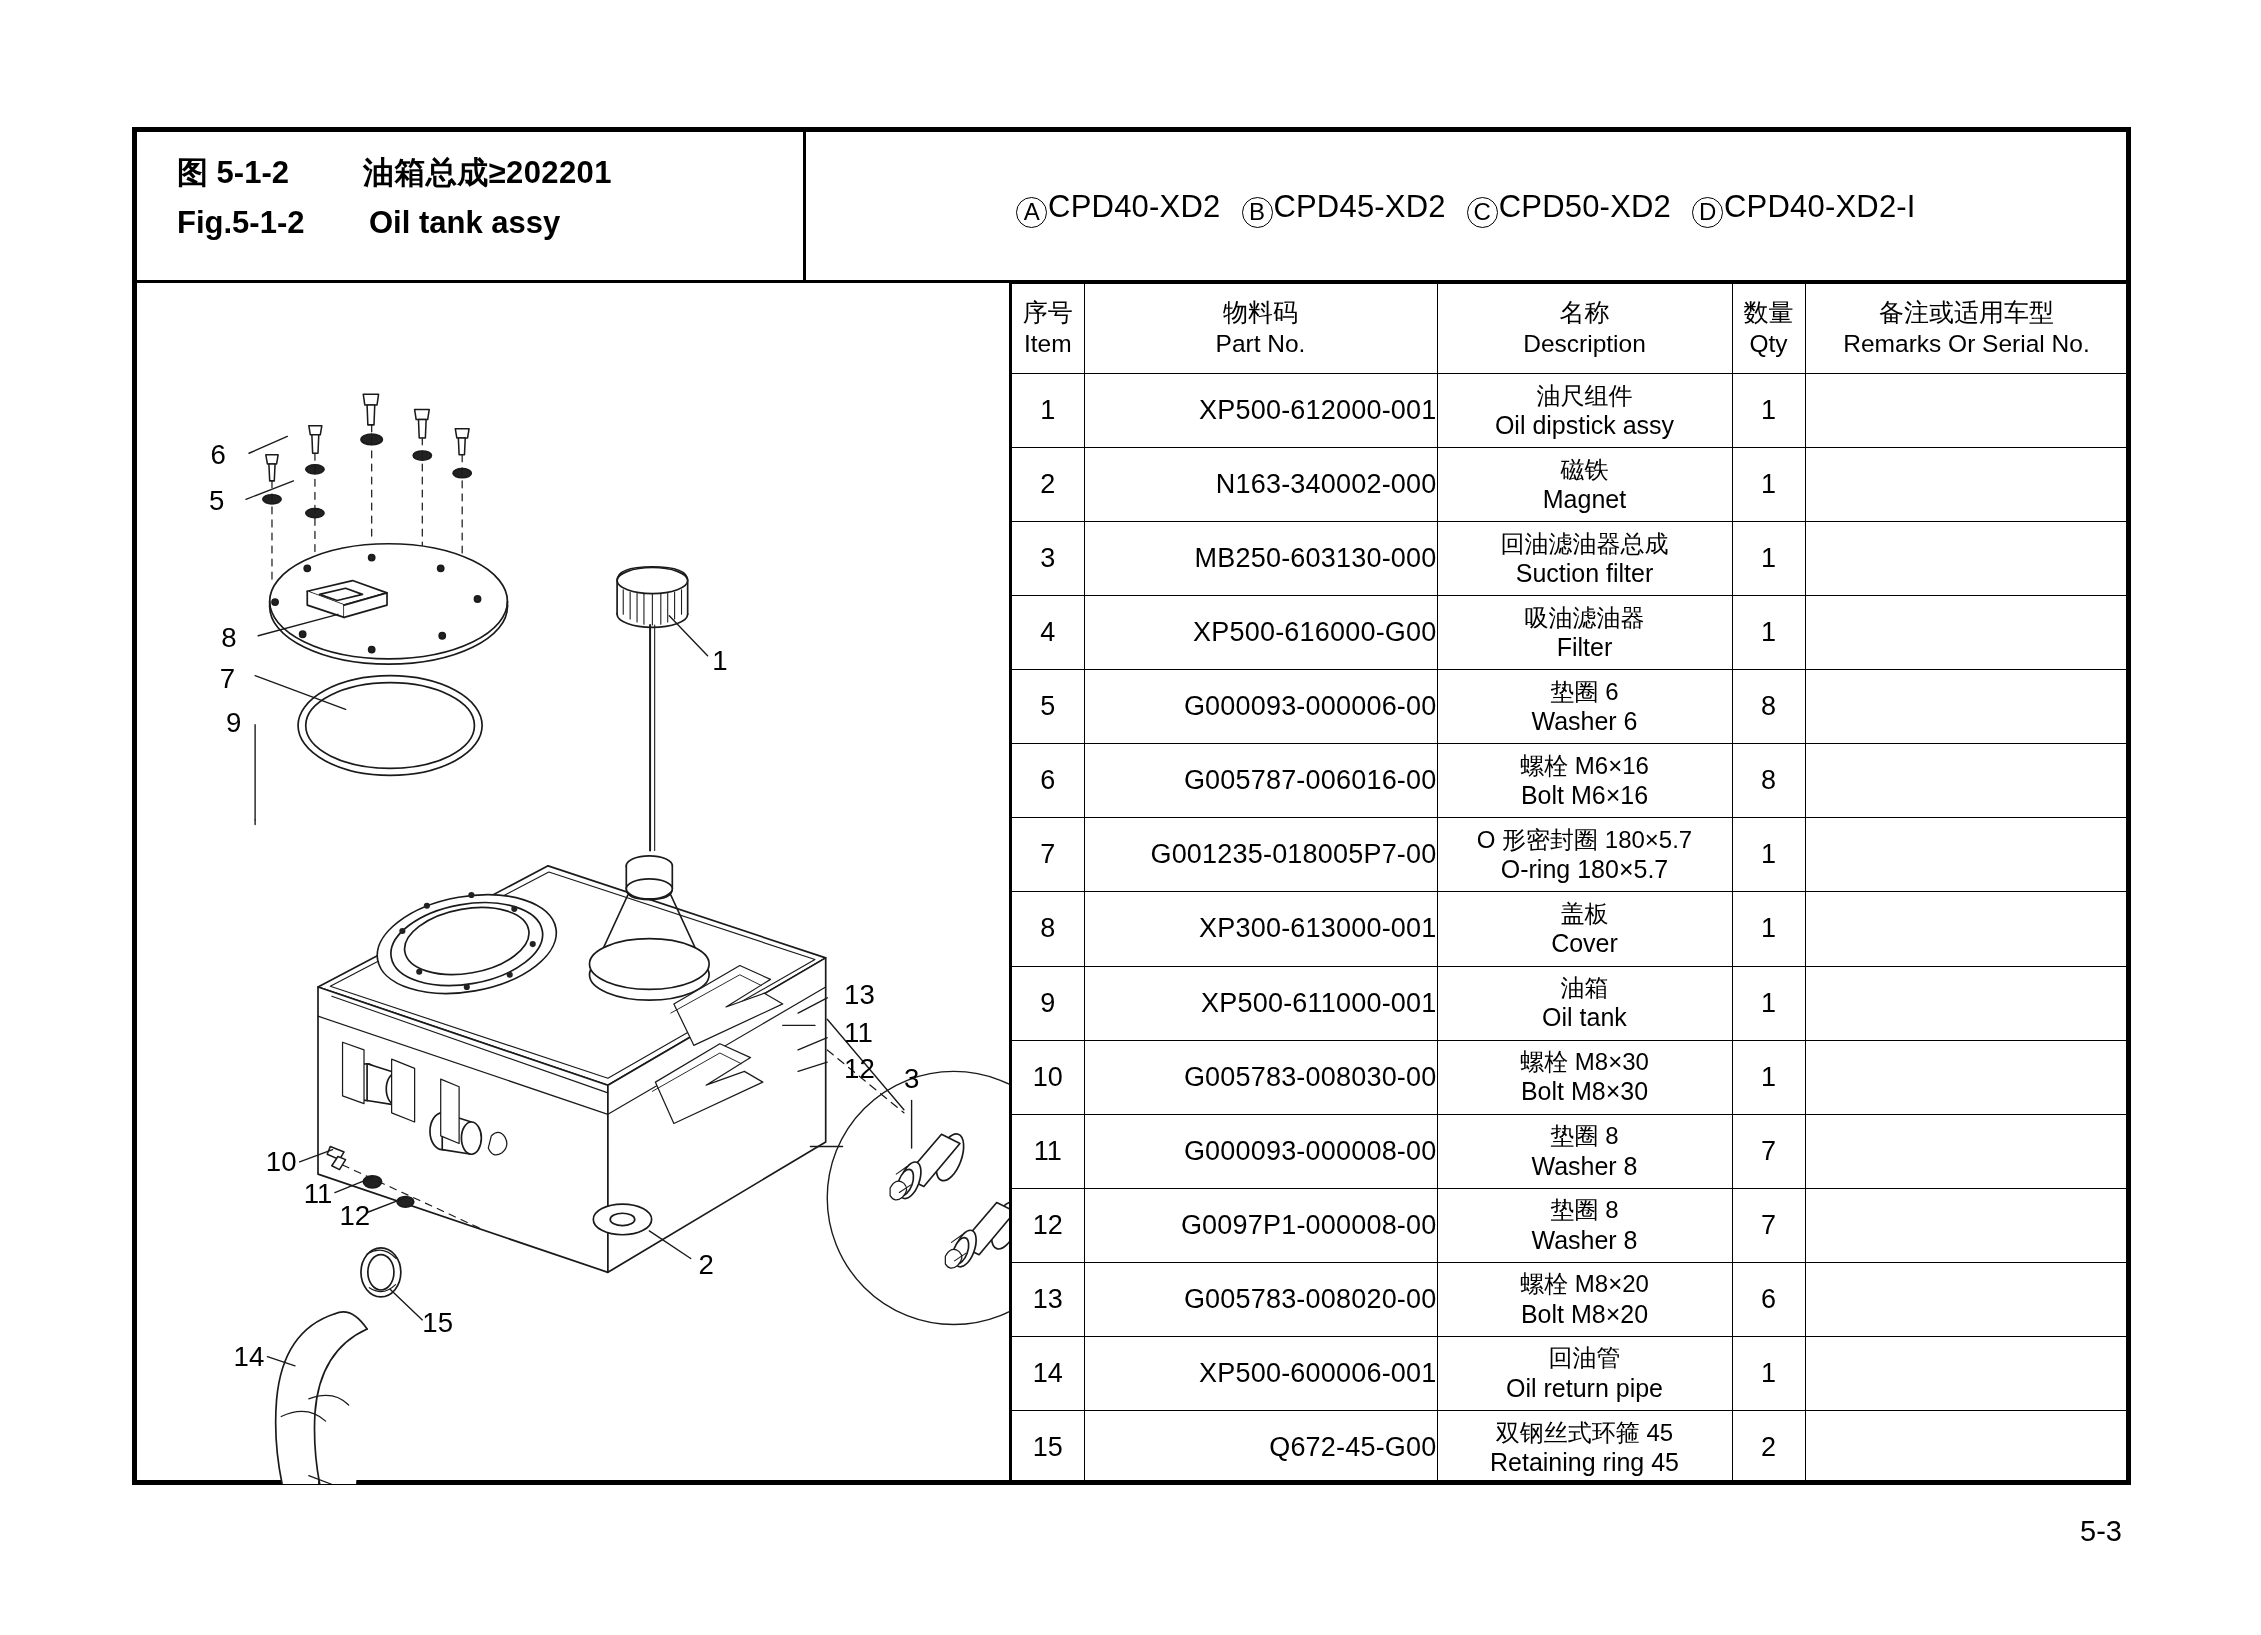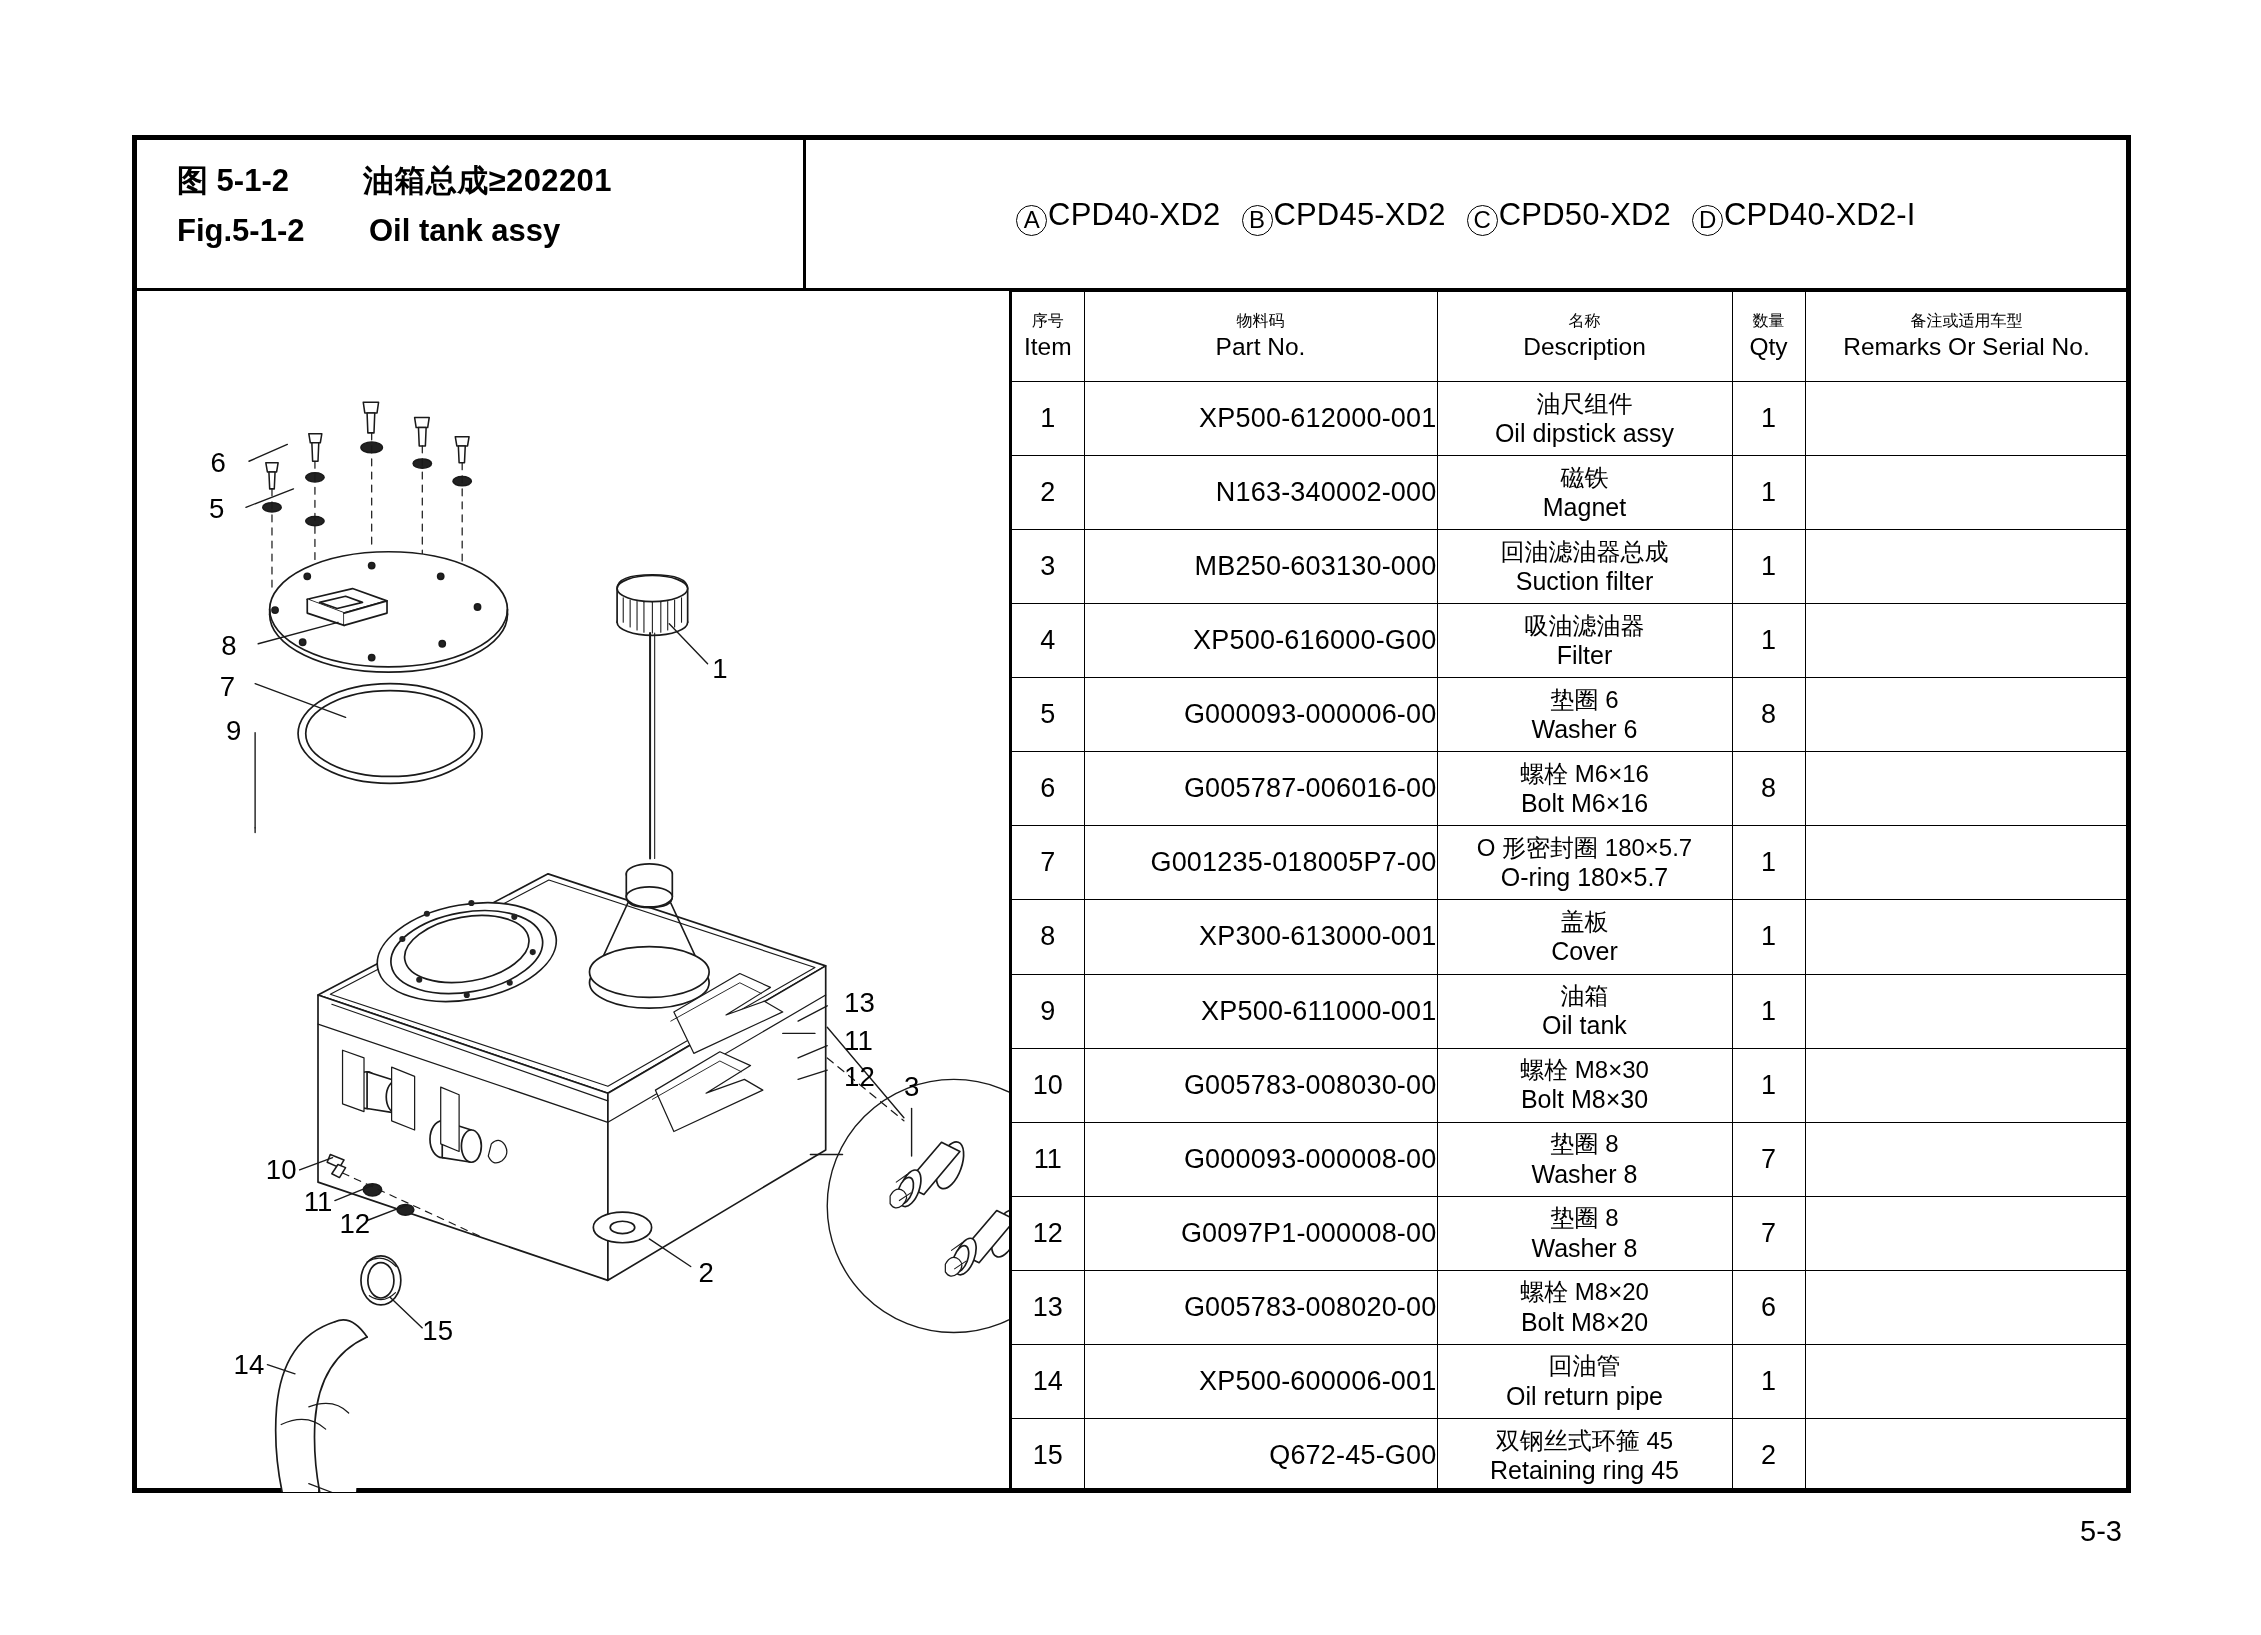--- a/index.html
+++ b/index.html
@@ -13,21 +13,21 @@
     position: relative;
     font-family: "Liberation Sans", "DejaVu Sans", sans-serif;
     color: #000000;
     overflow: hidden;
   }
 
   
   #page-frame {
     position: absolute;
     left: 132px;
-    top: 135px;
+    top: 127px;
     width: 1999px;
     height: 1358px;
     border: 5.4px solid #000;
     box-sizing: border-box;
     background: #fff;
   }
 
   
   #title-band {
     position: absolute;
@@ -128,21 +128,21 @@
   col.c-desc  { width: 295px; }
   col.c-qty   { width: 73px; }
   col.c-rem   { width: 323px; }
 
   .hdr-cell {
     text-align: center;
     vertical-align: middle;
     height: 90px;
     padding: 4.6px 3.1px;
   }
-  .hdr-cn { font-size: 16px; line-height: 1.26; }
+  .hdr-cn { font-size: 25px; line-height: 1.26; }
   .hdr-en { font-size: 24.5px; line-height: 1.3; }
 
   .cell-item, .cell-qty {
     text-align: center;
     vertical-align: middle;
     font-size: 27px;
   }
   .cell-part {
     text-align: right;
     vertical-align: middle;

